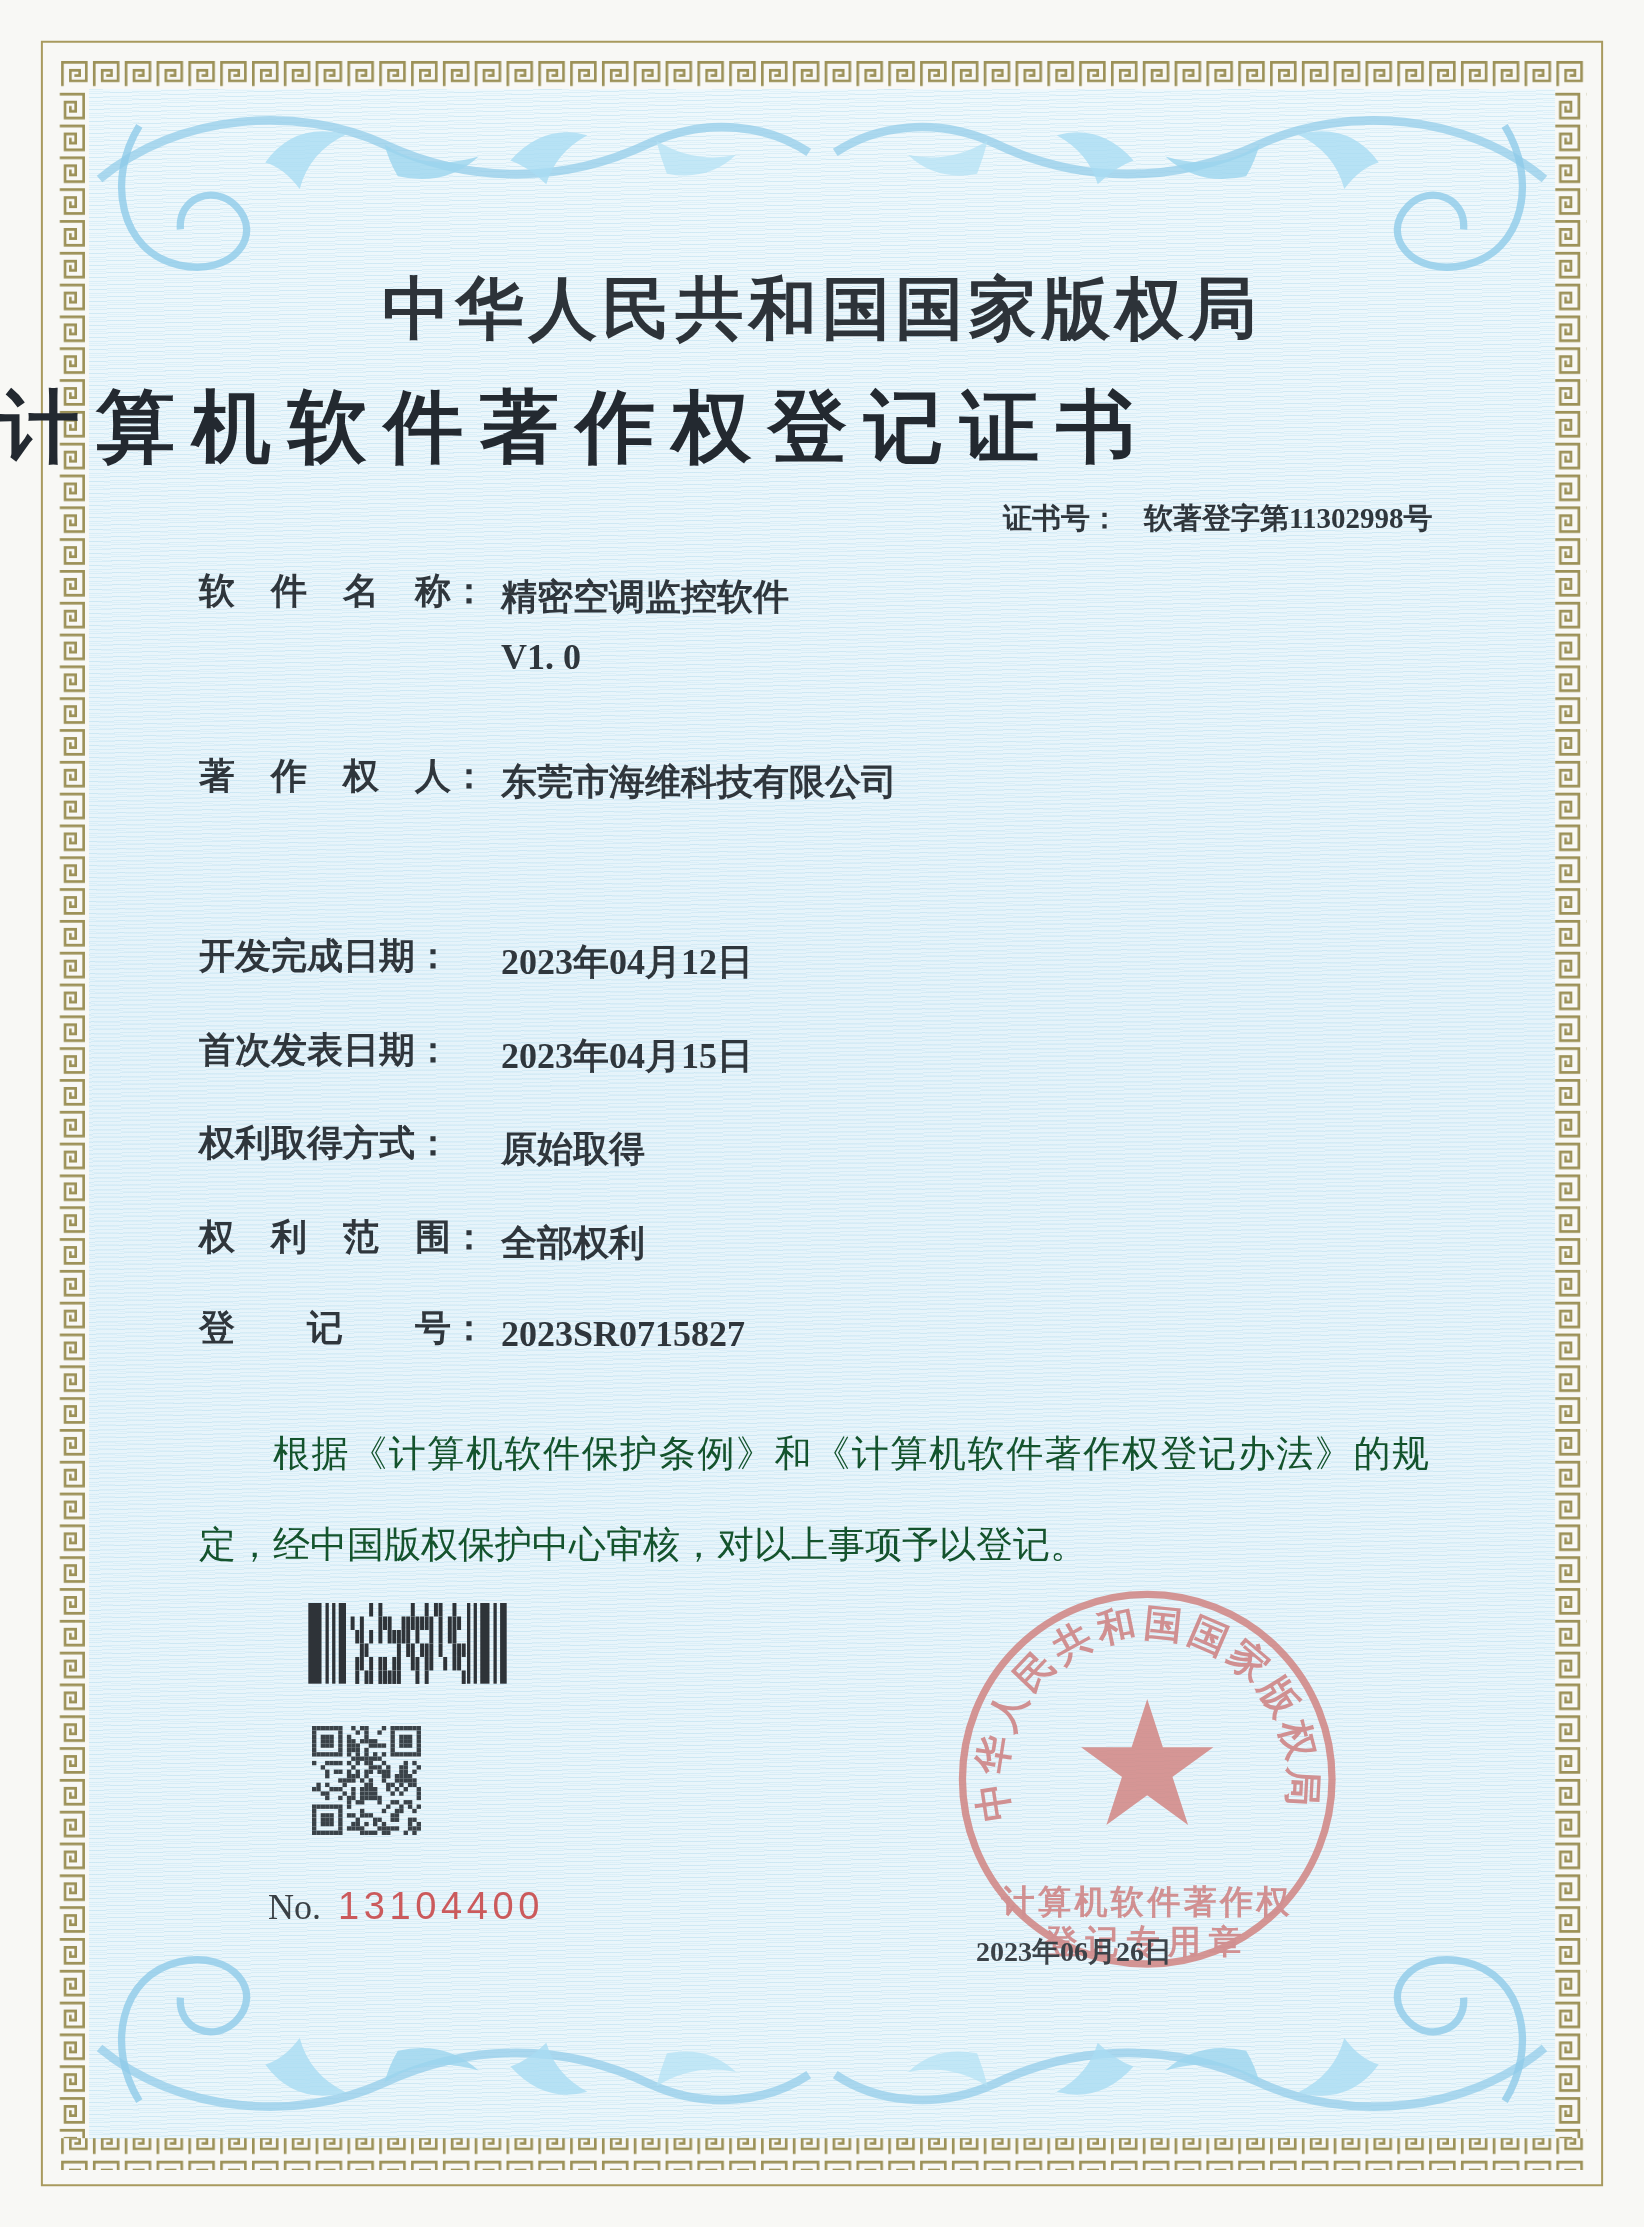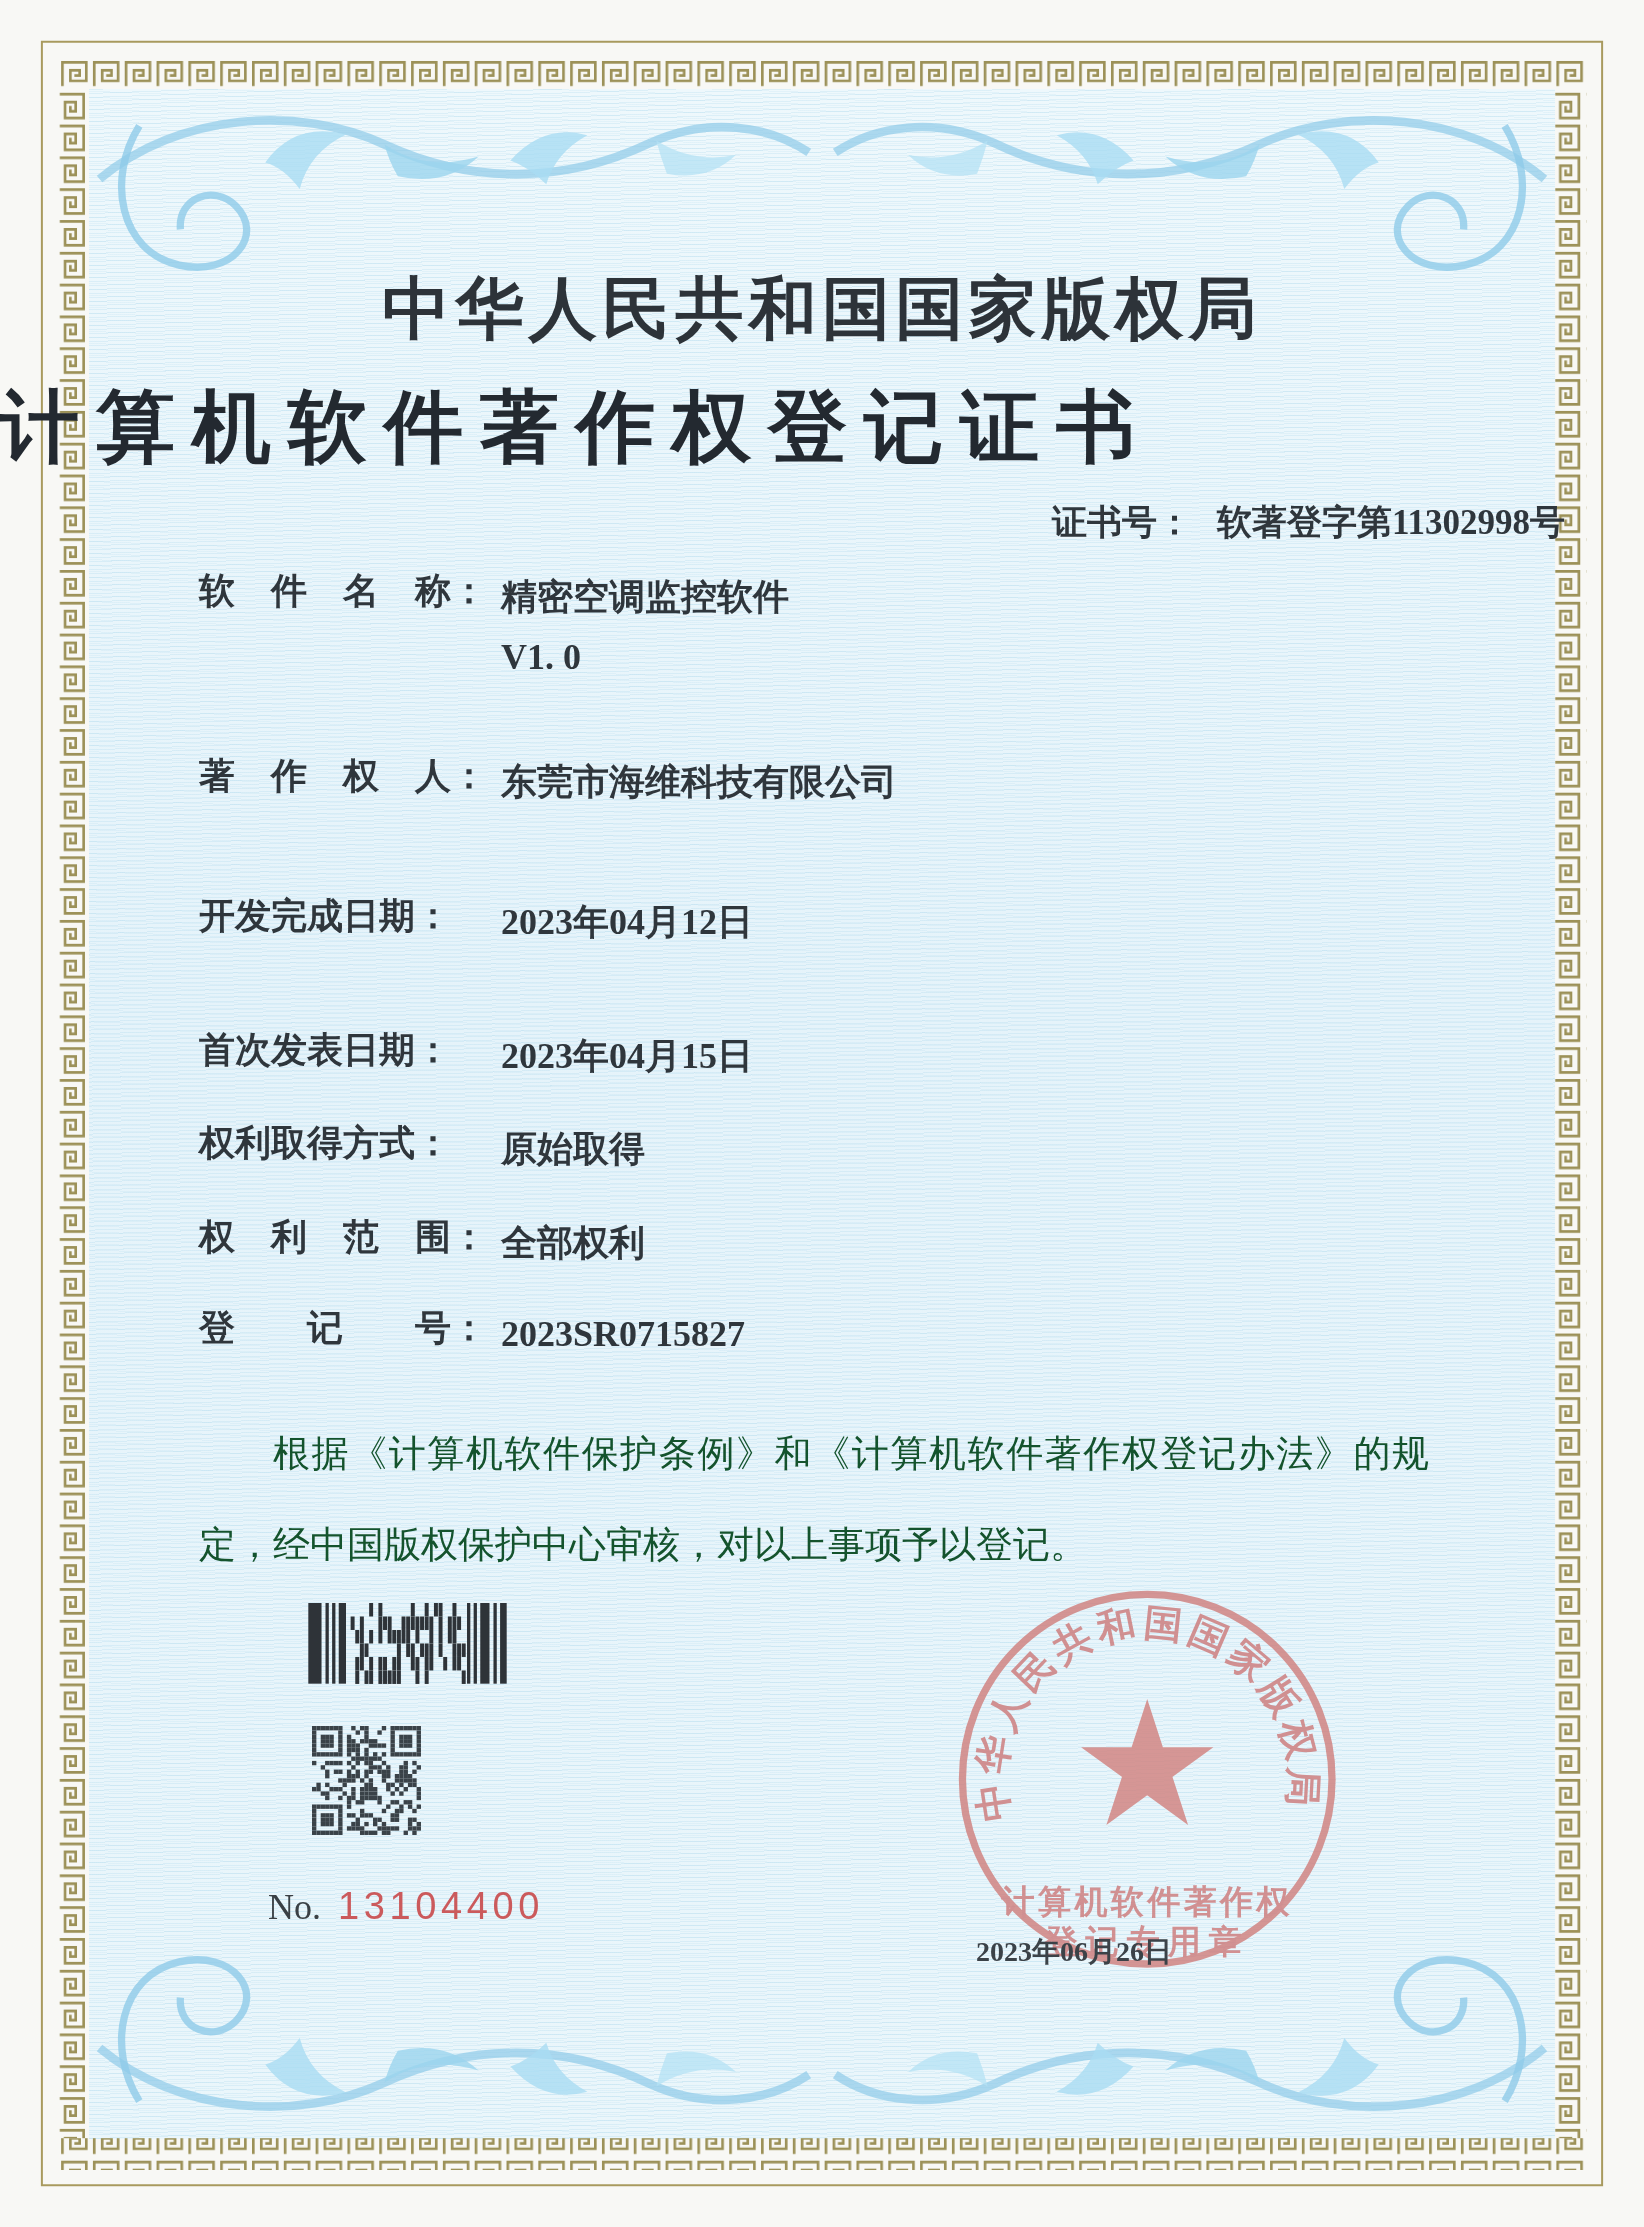--- a/index.html
+++ b/index.html
@@ -13,21 +13,21 @@
     background:
       repeating-linear-gradient(178deg, rgba(122,192,224,0.16) 0 1px, rgba(255,255,255,0) 1px 4px),
       repeating-linear-gradient(2deg, rgba(122,192,224,0.10) 0 1px, rgba(255,255,255,0) 1px 6px),
       linear-gradient(180deg,#eef8fc 0%,#e5f3fa 45%,#eaf6fb 100%);
   }
   .frame-svg,.deco-svg,.seal-svg{position:absolute;left:0;top:0;}
   .title1{position:absolute;left:0;top:264px;width:100%;text-align:center;
     font-size:68px;font-weight:700;letter-spacing:5.3px;color:#2d3339;}
   .title2{position:absolute;left:0;top:375px;width:100%;text-align:left;
     font-size:79px;font-weight:700;letter-spacing:17px;color:#232930;}
-  .certno{position:absolute;left:1052px;top:499px;font-size:35px;font-weight:700;white-space:nowrap;color:#2f363c;}
+  .certno{position:absolute;left:1003px;top:499px;font-size:29px;font-weight:700;white-space:nowrap;color:#2f363c;}
   .certno .certno-value{margin-left:25px;}
   .row{position:absolute;left:199px;font-size:36px;font-weight:700;color:#2f363c;white-space:nowrap;}
   .row .lab{display:inline-block;}
   .row .val{position:absolute;left:302px;top:0;line-height:60px;}
   .statement{position:absolute;left:199px;top:1408px;width:1230px;font-size:37px;line-height:91px;
     text-indent:74px;text-align:justify;font-weight:400;color:#14532d;}
   .serial{position:absolute;left:268px;top:1885px;font-size:36px;color:#3a4045;white-space:nowrap;}
   .serial .serial-num{font-family:Liberation Sans, sans-serif;font-size:38px;
     letter-spacing:4.6px;color:#cb5a5c;margin-left:17px;}
   .issue-date{position:absolute;left:948px;top:1933px;width:252px;text-align:center;
@@ -98,21 +98,21 @@
   <div class="row z-text" style="top:567px">
     <span class="lab">软　件　名　称：</span>
     <span class="val"><span>精密空调监控软件</span><br>
       <span>V1. 0</span>
     </span>
   </div>
   <div class="row z-text" style="top:752px">
     <span class="lab">著　作　权　人：</span>
     <span class="val">东莞市海维科技有限公司</span>
   </div>
-  <div class="row z-text" style="top:892px">
+  <div class="row z-text" style="top:932px">
     <span class="lab">开发完成日期：</span>
     <span class="val">2023年04月12日</span>
   </div>
   <div class="row z-text" style="top:1026px">
     <span class="lab">首次发表日期：</span>
     <span class="val">2023年04月15日</span>
   </div>
   <div class="row z-text" style="top:1119px">
     <span class="lab">权利取得方式：</span>
     <span class="val">原始取得</span>

